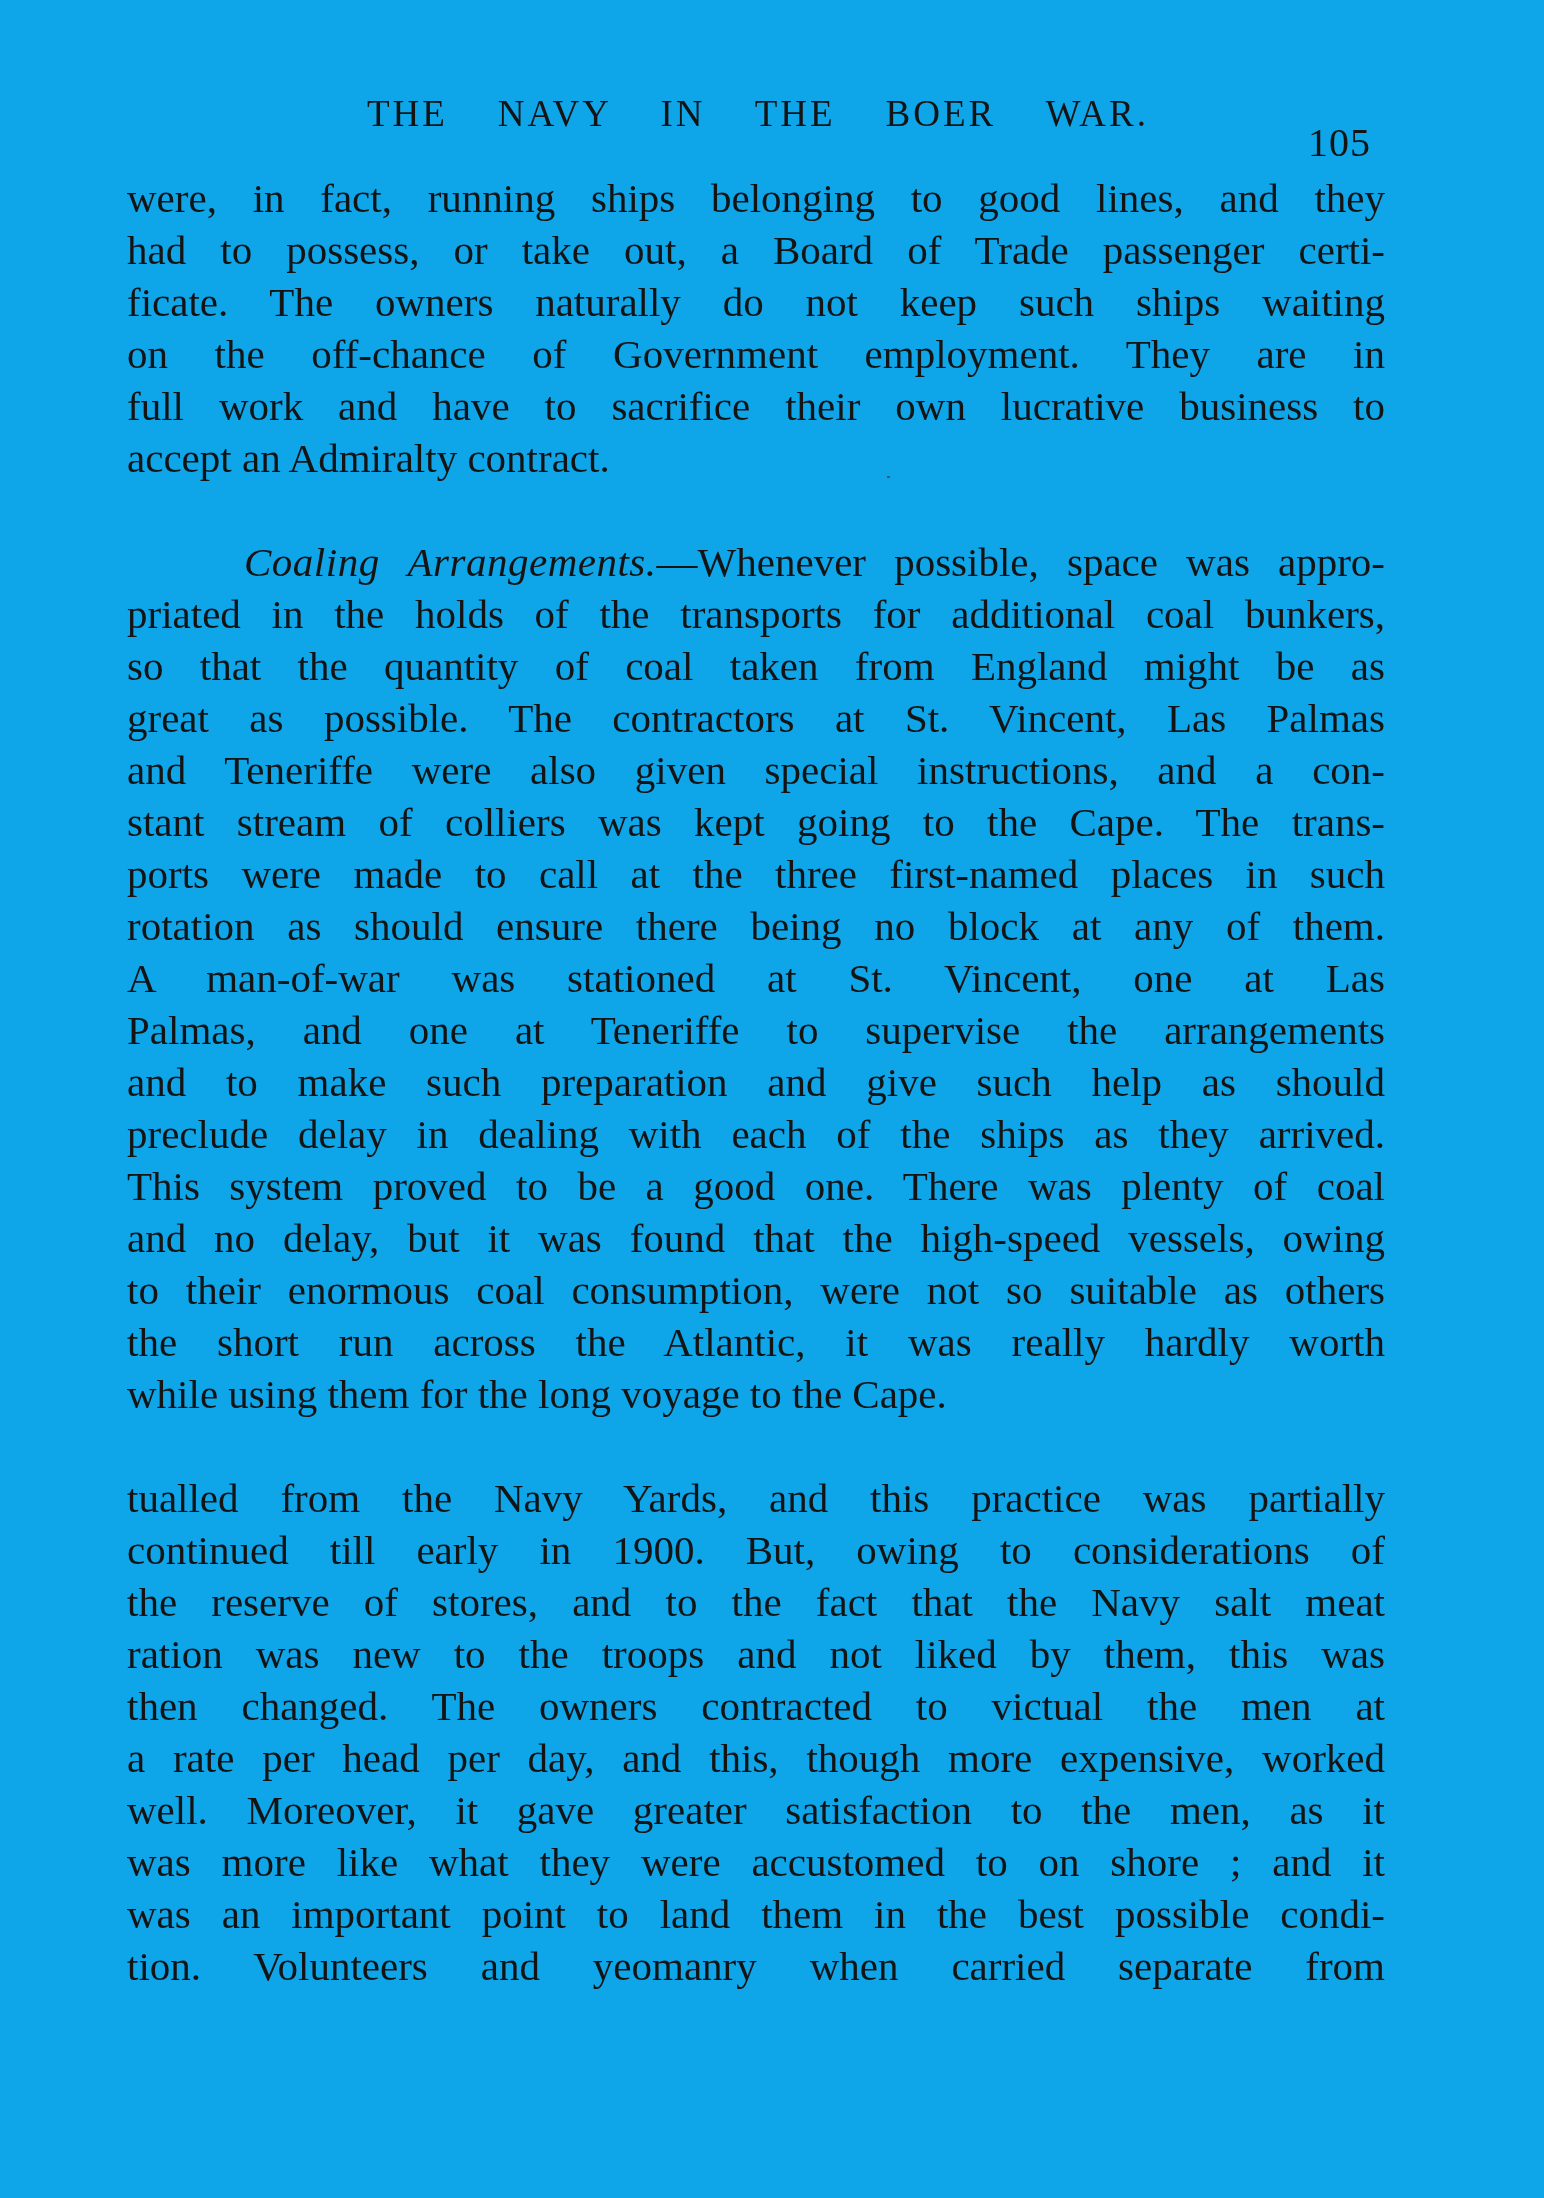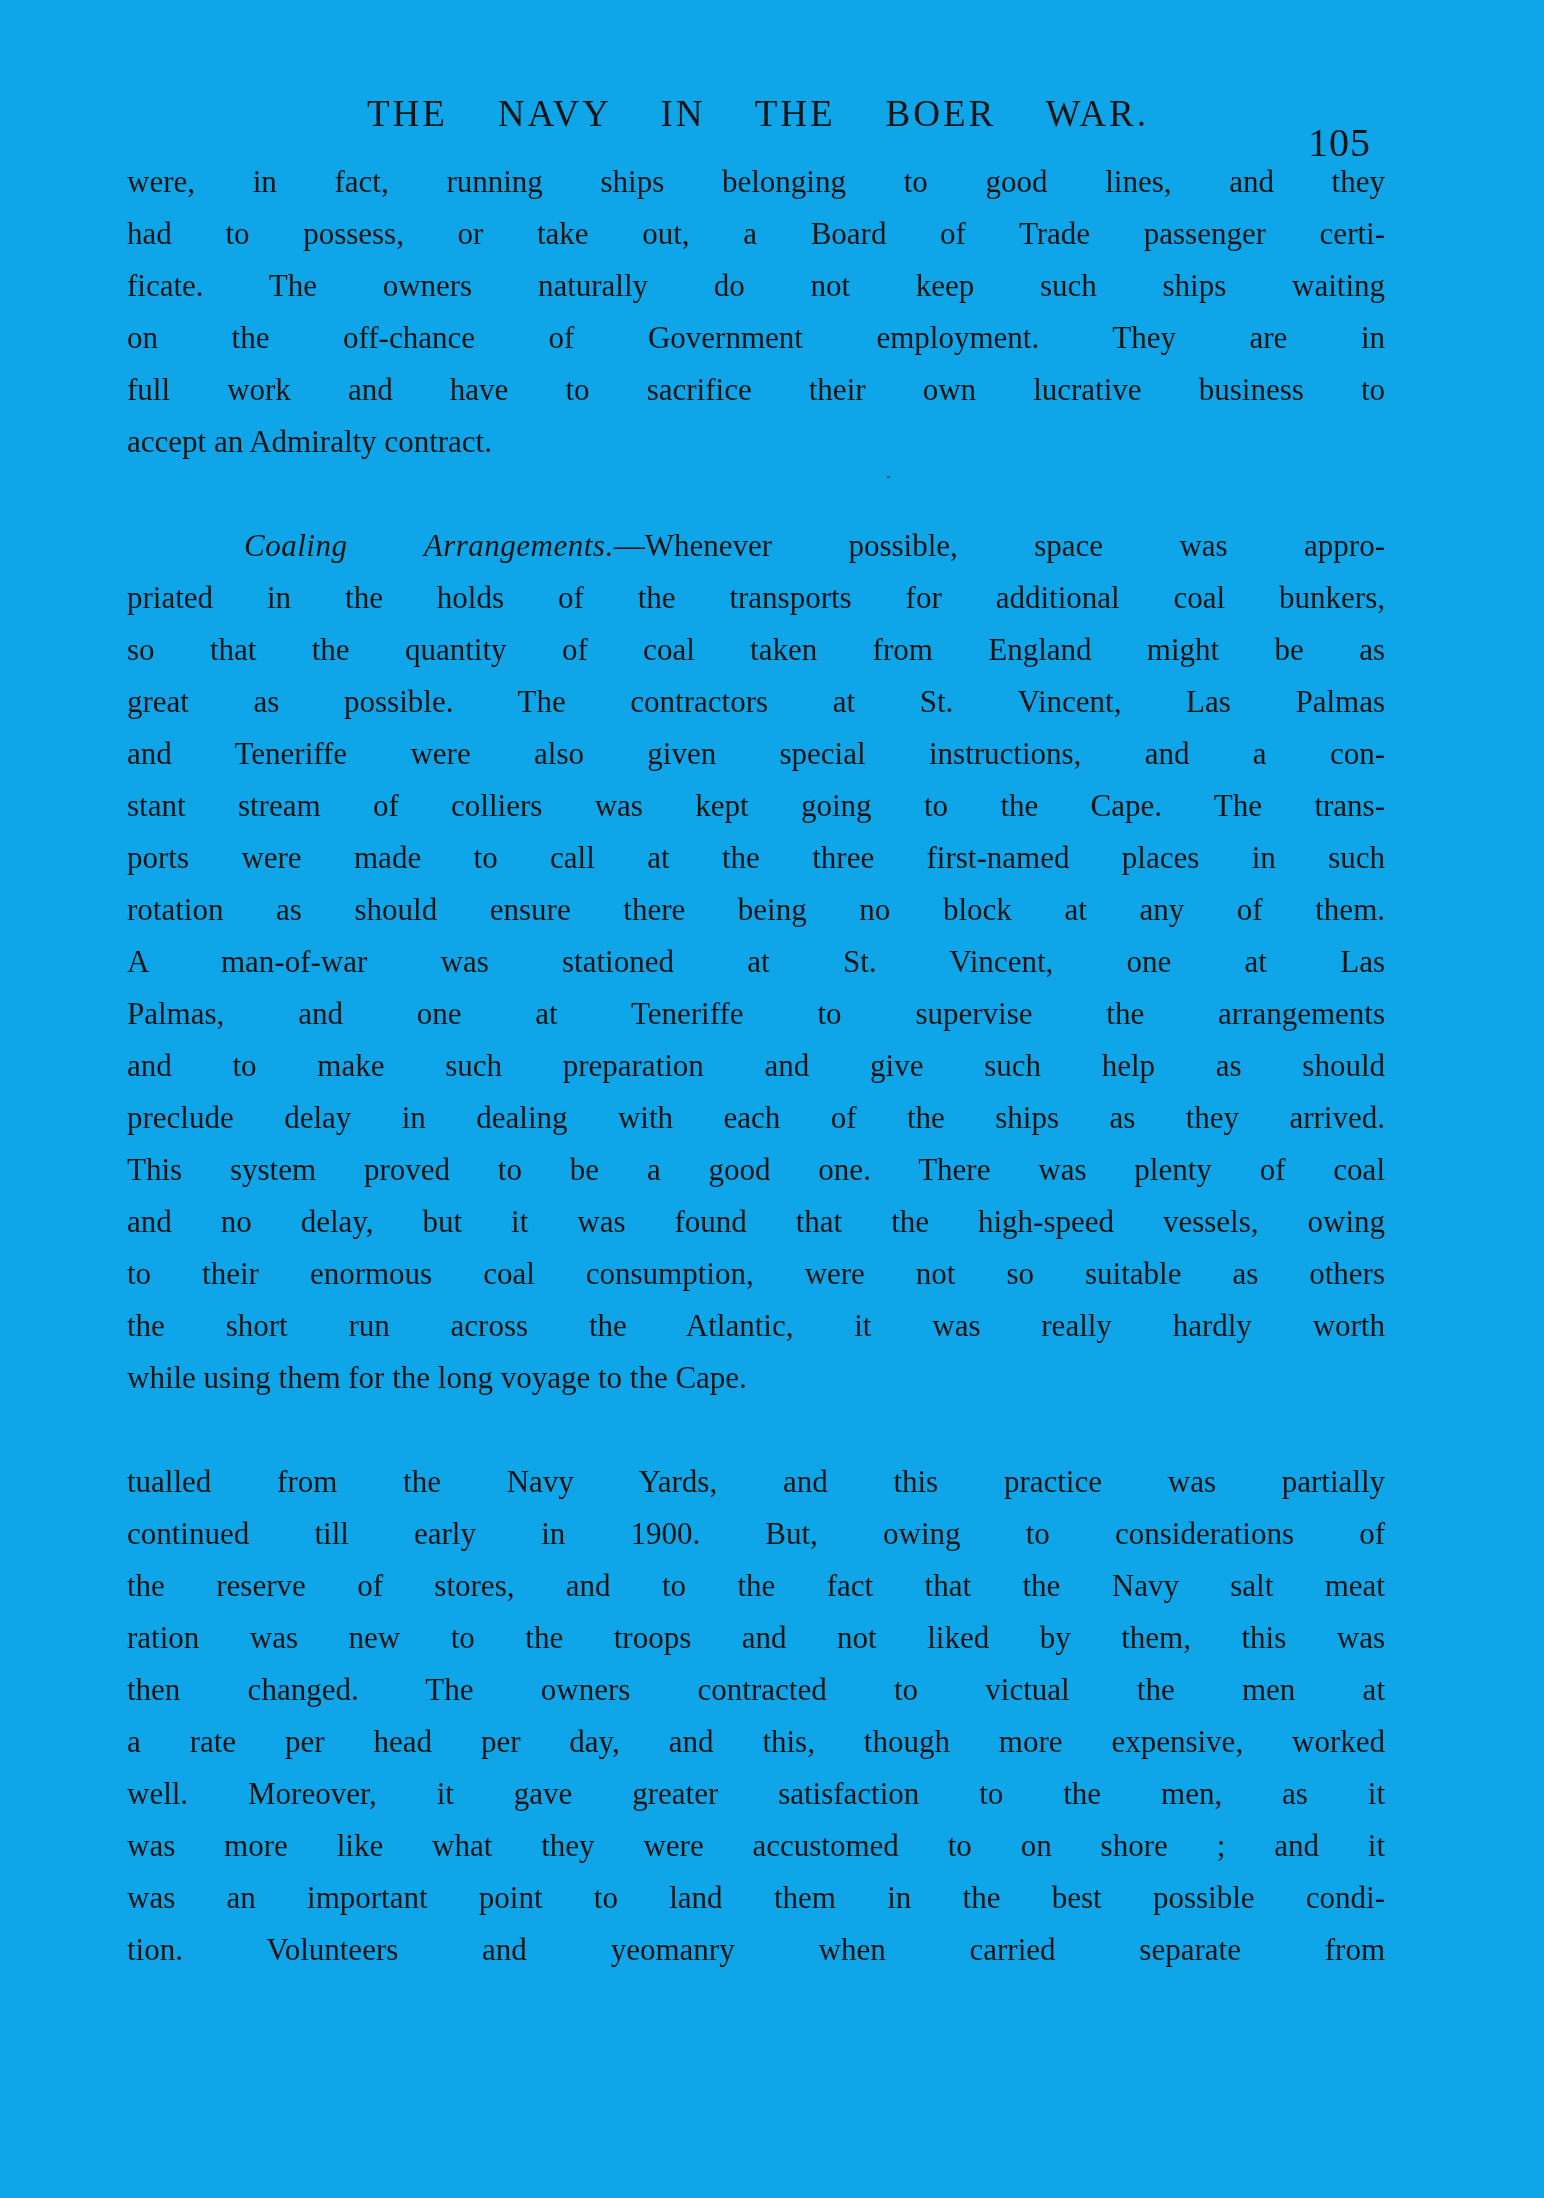--- a/index.html
+++ b/index.html
@@ -45,23 +45,23 @@
     position: absolute;
     right: 14px;
     top: 2px;
     font-size: 40px;
     letter-spacing: 1px;
     margin-top: 27px;
   }
   .body-text {
     position: absolute;
     left: 127px;
-    top: 156px;
+    top: 172px;
     width: 1258px;
-    font-size: 31px;
+    font-size: 41px;
     line-height: 52px;
   }
   .para {
     margin: 0 0 52px 0;
   }
   .line {
     display: block;
     height: 52px;
     white-space: nowrap;
     text-align: justify;

